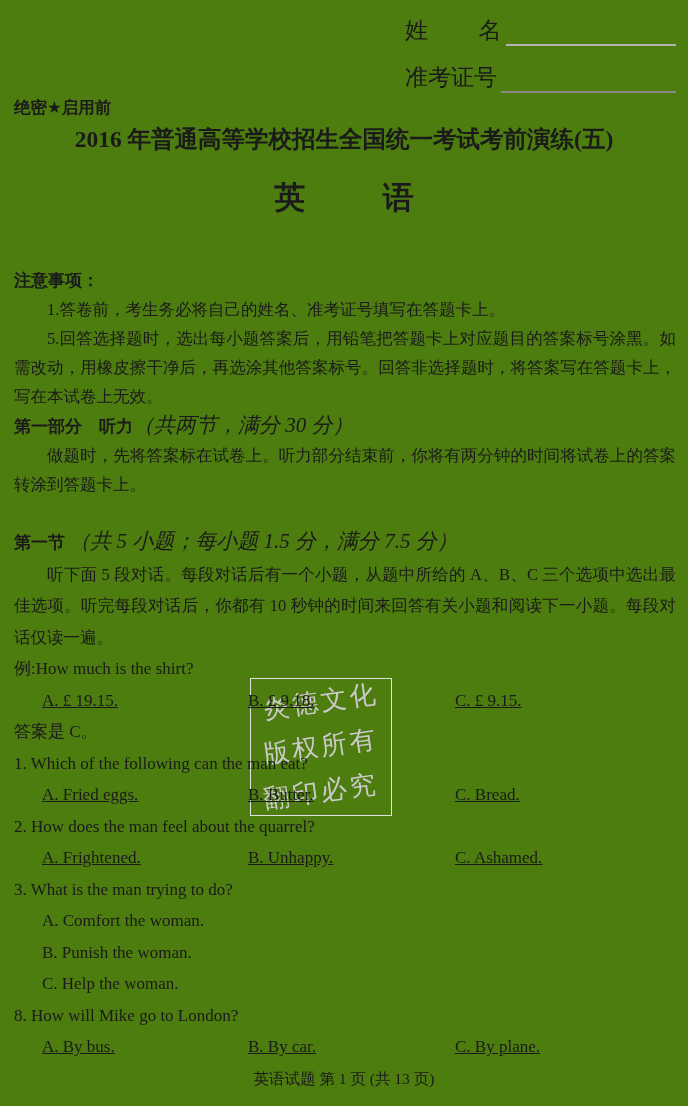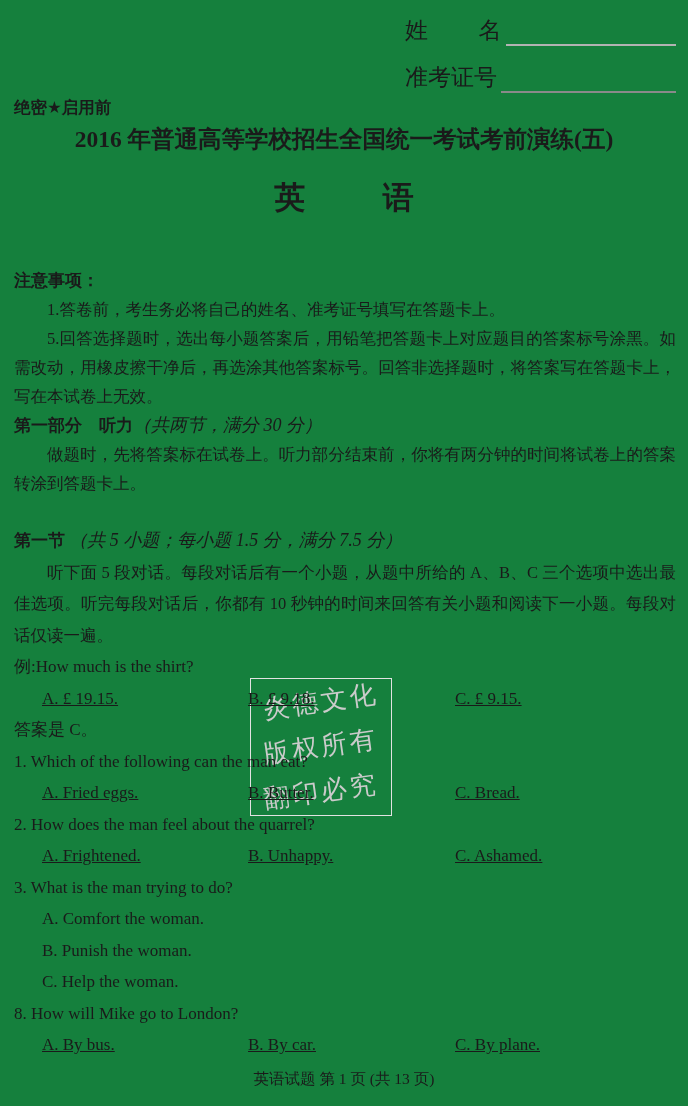--- a/index.html
+++ b/index.html
@@ -1,20 +1,20 @@
 <!DOCTYPE html>
 <html><head>
 <meta charset="utf-8">
 <style>
   * { margin:0; padding:0; box-sizing:border-box; }
   html,body { background:#ffffff; }
   .page {
     position:relative;
     width:688px; height:1106px;
-    background:#15803d;
+    background:#4d7c0f;
     color:#1a1a1a;
     font-family:"Liberation Serif","DejaVu Serif",serif;
     overflow:hidden;
   }
 
   
   .name-block { position:absolute; top:16px; left:405px; width:271px; font-size:23px; }
   .field-row { display:flex; align-items:flex-end; height:30px; margin-bottom:17px; }
   .field-label { white-space:nowrap; }
   .spread2 { letter-spacing:2.2em; margin-right:-2.2em; }
@@ -59,21 +59,21 @@
   }
   .content p { margin:0; }
   .h-bold {
     font-family:"Liberation Sans","DejaVu Sans",sans-serif;
     font-weight:bold; font-size:17px;
   }
   .h-bold-inline {
     font-family:"Liberation Sans","DejaVu Sans",sans-serif;
     font-weight:bold; font-size:17px;
   }
-  .h-note { font-size:18px; font-style:italic; }
+  .h-note { font-size:21px; font-style:italic; }
   .indent { text-indent:2em; }
   .just { text-align:justify; }
   .gap { height:27px; }
 
   .qa { line-height:31.5px; font-size:17px; }
   .qa .cjk { font-size:16.5px; }
   .opt-row { display:flex; padding-left:28px;text-decoration:underline; }
   .opt-a { width:206px; } .opt-b { width:207px; } .opt-c { flex:1; }
   .opt-stack p { padding-left:28px; }
 

